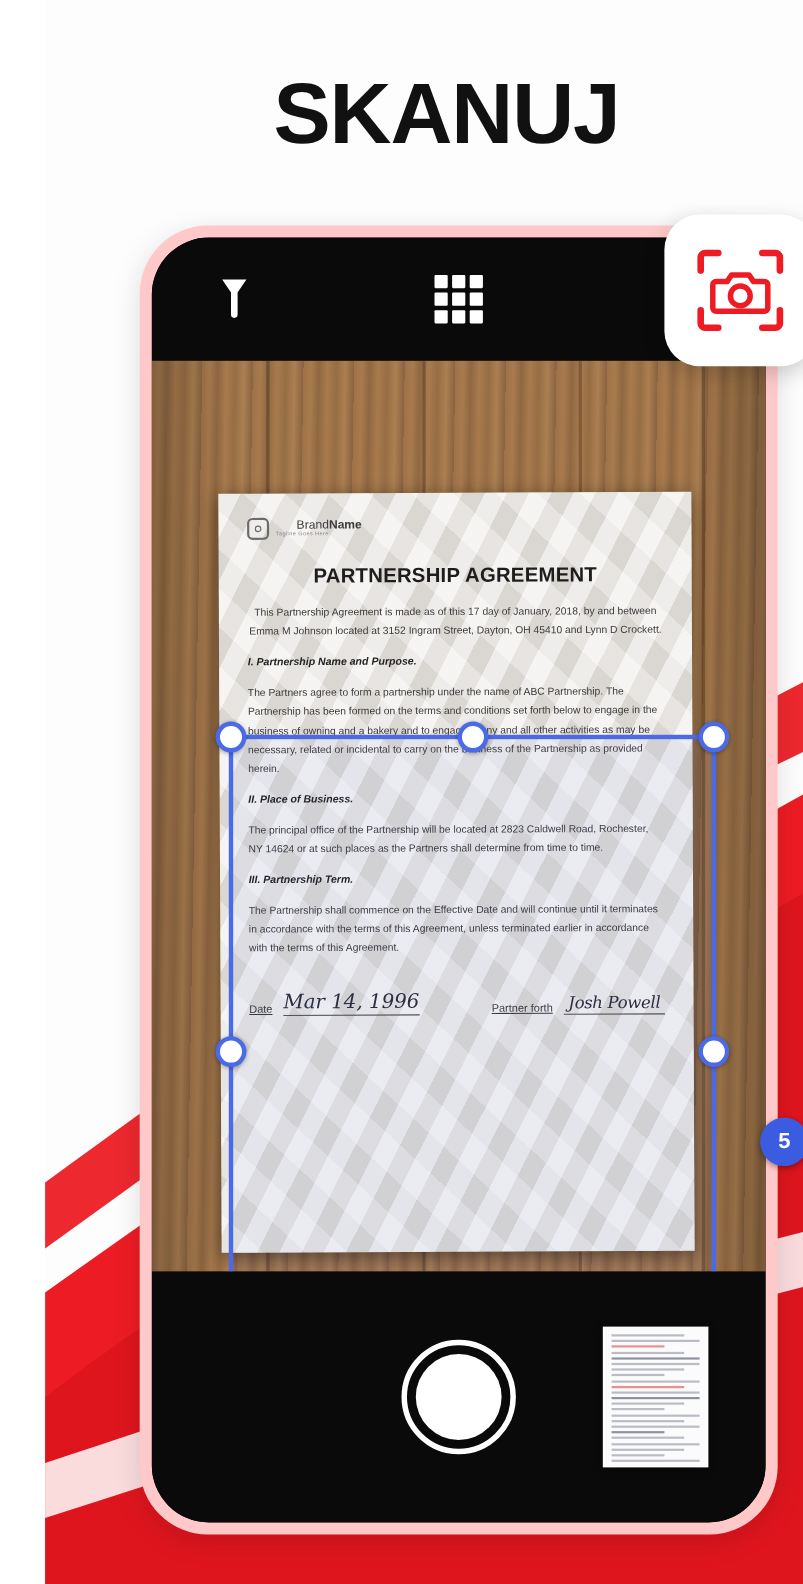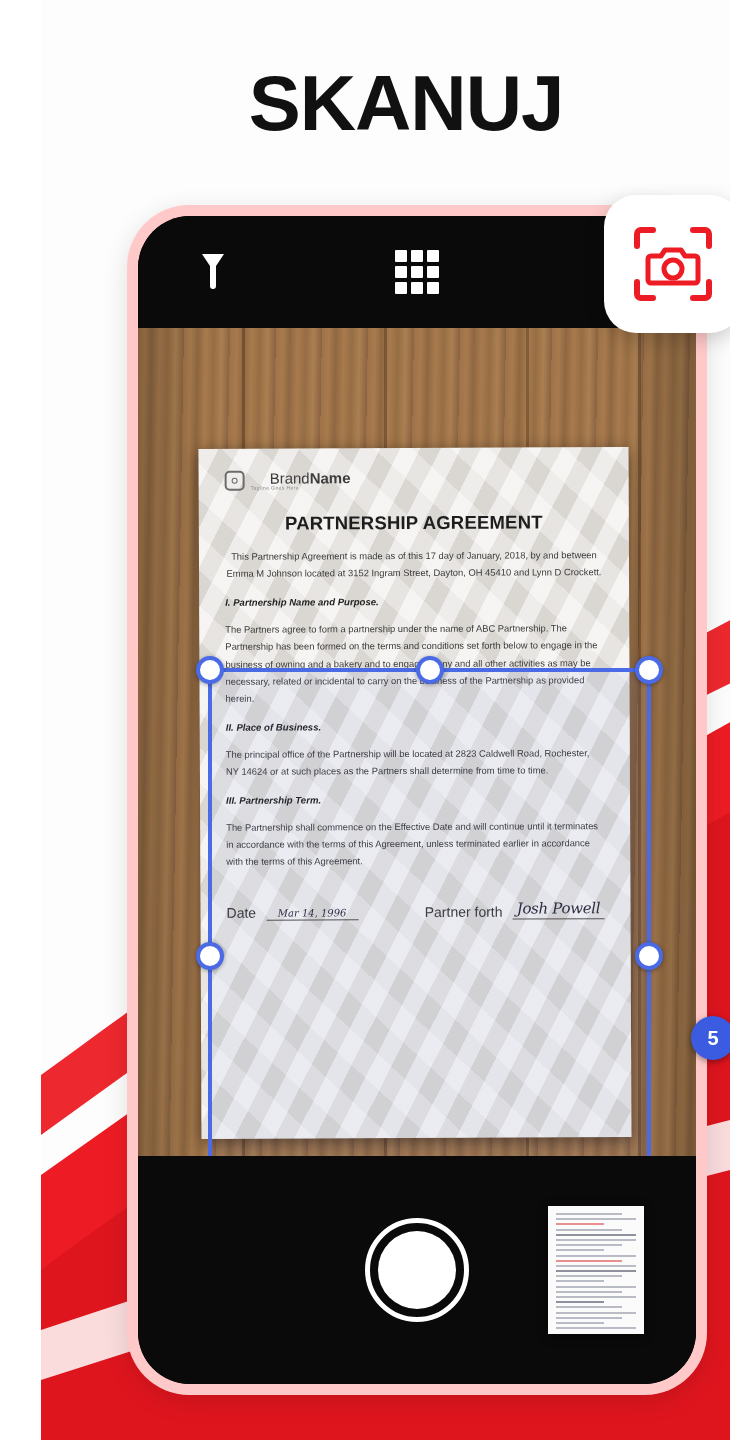--- a/index.html
+++ b/index.html
@@ -99,21 +99,21 @@
   .doc-pad { position: relative; padding: 22px 26px; }
 
   .brand { display: flex; align-items: center; gap: 6px; }
   .brand-mark {
     width: 20px; height: 20px; border-radius: 5px;
     border: 2px solid #6b6b6b;
     display:flex;align-items:center;justify-content:center;
   }
   .brand-mark span { width: 6px; height: 6px; border: 1.5px solid #6b6b6b; border-radius: 50%; display:block; }
   .brand-txt { line-height: 1; }
-  .brand-name { font-size: 15px; color: #3c3c3c; font-weight: 400; padding-left: 19px; }
+  .brand-name { font-size: 11px; color: #3c3c3c; font-weight: 400; padding-left: 19px; }
   .brand-name b { font-weight: 700; }
   .brand-sub { font-size: 5px; color: #8a8a8a; letter-spacing: .4px; }
 
   .doc-title {
     text-align: center;
     font-size: 18.5px;
     font-weight: 700;
     color: #1d1d1d;
     letter-spacing: .2px;
     margin-top: 22px;
@@ -130,23 +130,23 @@
     margin-top: 14px;
     font-size: 9.6px;
     font-weight: 700;
     font-style: italic;
     color: #232323;
   }
   .sig-row {
     margin-top: 30px;
     display: flex; align-items: flex-end; gap: 10px;
   }
-  .sig-label { font-size: 14px; color: #3a3a3a; }
+  .sig-label { font-size: 10px; color: #3a3a3a; text-decoration: underline; }
   .sig-line { border-bottom: 1px solid #55504b; min-width: 92px; text-align: center; padding-bottom: 1px; }
-  .sig-hand { font-family: "DejaVu Serif", serif; font-style: italic; font-size: 10px; color: #2a2a38; }
+  .sig-hand { font-family: "DejaVu Serif", serif; font-style: italic; font-size: 18px; color: #2a2a38; }
   .sig-hand.name { font-size: 15px; letter-spacing: -.3px; }
   .sig-spacer { flex: 1; }
 
   
   .crop {
     position: absolute;
     left: 70px; top: 340px;
     width: 443px; height: 613px;
     border: 4px solid #4a6ae6;
     background: rgba(74,106,230,0.06);

